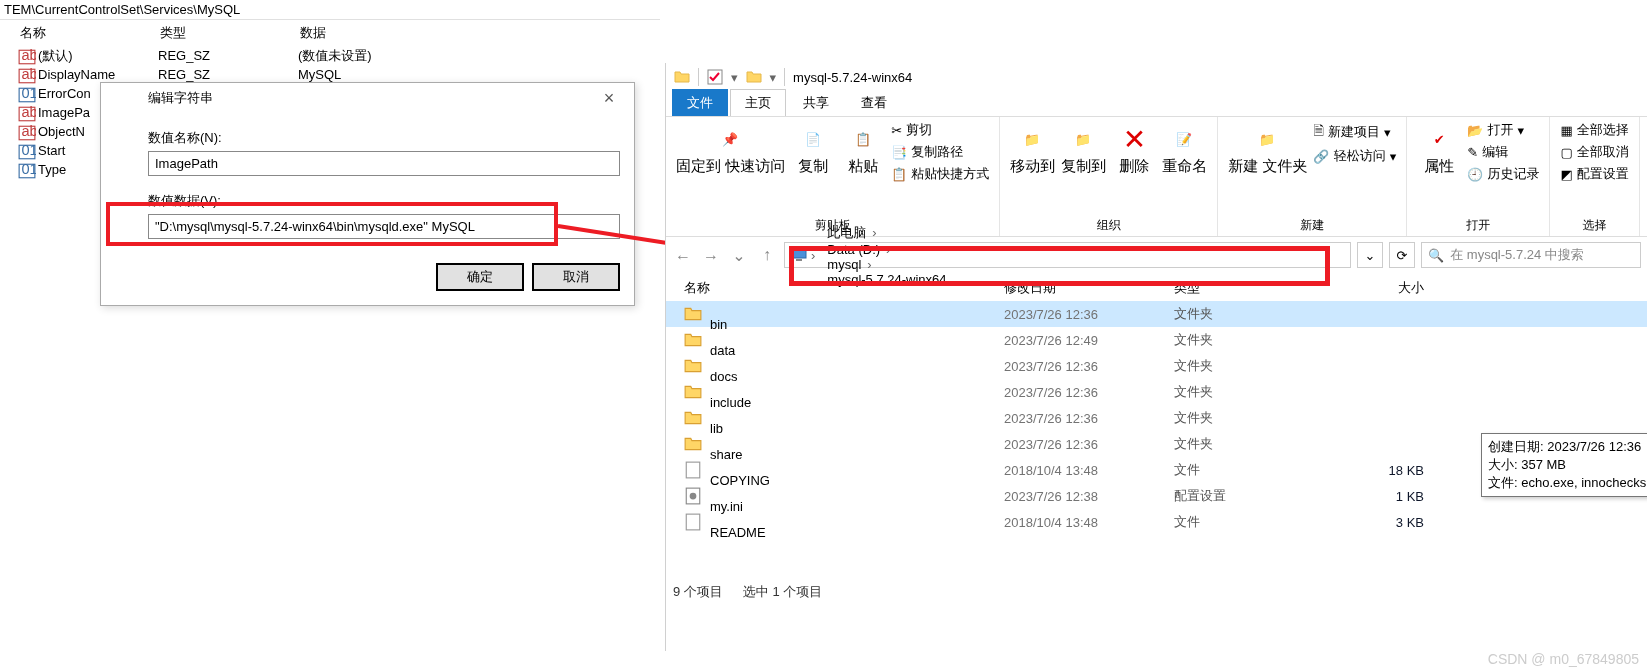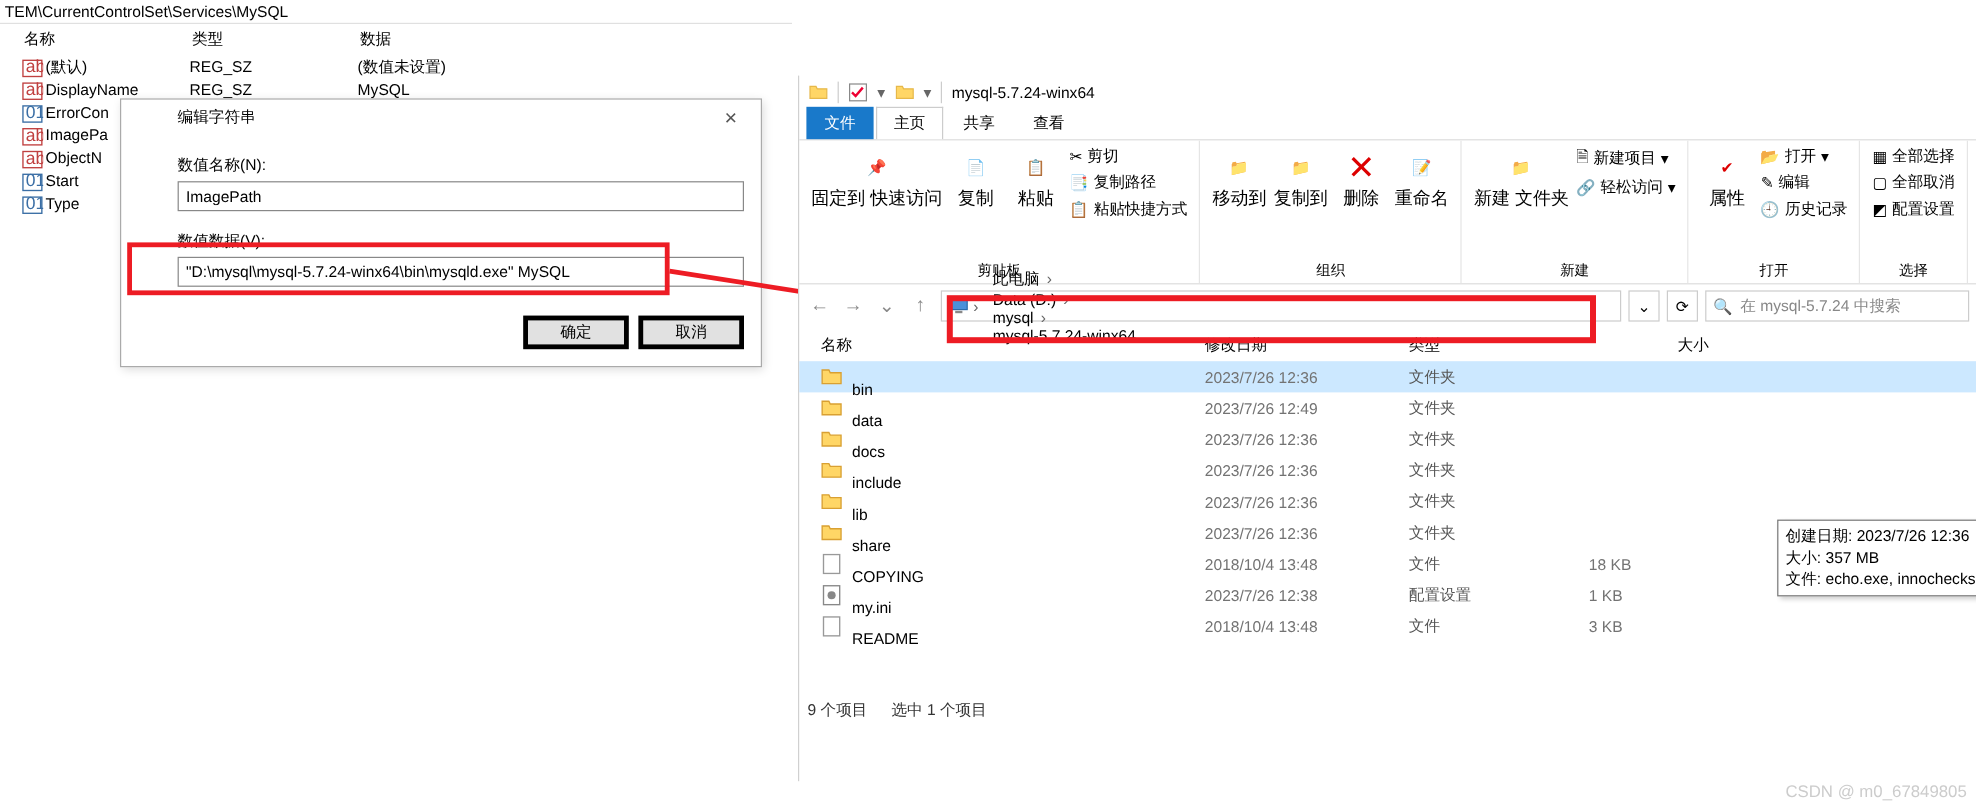--- a/index.html
+++ b/index.html
@@ -20,21 +20,21 @@
 
 
 .dialog { position: absolute; left: 100px; top: 82px; width: 535px; background: #fff; border: 1px solid #aaa; box-shadow: 2px 2px 8px rgba(0,0,0,.15); padding-left: 33px; }
 .dlg-title { display:flex; justify-content: space-between; align-items:center; padding: 6px 10px 10px 14px; }
 .dlg-close { width: 30px; text-align: center; color:#555; font-size: 18px; line-height: 14px; }
 .dlg-body { padding: 6px 14px 14px 14px; }
 .dlg-label { margin: 6px 0 4px 0; }
 .dlg-input { width: 100%; border: 1px solid #888; padding: 4px 6px; background: #fff; font-size: 13px; }
 .red-box1 { position:absolute; left: 106px; top: 202px; width: 452px; height: 44px; border: 4px solid #ed1c24; pointer-events: none; }
 .dlg-buttons { display:flex; justify-content:flex-end; gap: 8px; margin-top: 24px; }
-.dlg-btn { width: 88px; height: 28px; border: 4px solid #000000; background: #e1e1e1; cursor: pointer; }
+.dlg-btn { width: 88px; height: 28px; border: 2px solid #000000; background: #e1e1e1; cursor: pointer; }
 
 
 .explorer { position: absolute; left: 665px; top: 63px; right: 0; bottom: 20px; background: #fff; border-left: 1px solid #d0d0d0; }
 .titlebar { display:flex; align-items:center; height: 28px; padding-left: 8px; gap: 8px; }
 .titlebar .sep { width:1px; height:18px; background:#ccc; }
 .titlebar .fic { width:16px; height:16px; }
 .tabs { display:flex; align-items:flex-end; height: 26px; border-bottom: 1px solid #ddd; padding-left: 6px; gap: 2px; }
 .tab { padding: 4px 14px; border: 1px solid transparent; border-bottom: none; }
 .tab.active { background: #1979ca; color:#fff; }
 .tab.hover { background:#fff; border-color:#ccc; }
@@ -67,21 +67,21 @@
 .cols div:nth-child(3){ width:150px; color:#000; }
 .cols div:nth-child(4){ width:100px; text-align:right; color:#000; }
 
 .files { }
 .frow { display:flex; align-items:center; height:26px; padding-left: 18px; }
 .frow.sel { background:#cce8ff; }
 .frow .fi { width:18px; height:18px; margin-right:8px; display:flex; align-items:center; justify-content:center; }
 .frow .nm { width:294px;margin-top:20px; }
 .frow .dt { width:170px; color:#737373; }
 .frow .tp { width:150px; color:#555; }
-.frow .sz { width:100px; text-align:left; color:#737373; }
+.frow .sz { width:100px; text-align:right; color:#0f172a; }
 
 .tooltip { position:absolute; left:815px; top:370px; width:360px; background:#ffffff; border:1px solid #767676; padding:4px 6px; font-size:12px; line-height:18px; box-shadow:2px 2px 4px rgba(0,0,0,.2); z-index:5; }
 
 .status { position:absolute; left:673px; bottom:70px; font-size:13px; color:#333; display:flex; gap:20px; }
 
 
 .arrow { position:absolute; left:556px; top:210px; width:240px; height:60px; pointer-events:none; }
 
 .watermark { position:absolute; right:8px; bottom:4px; color:#ccc; font-size:14px; }
 

